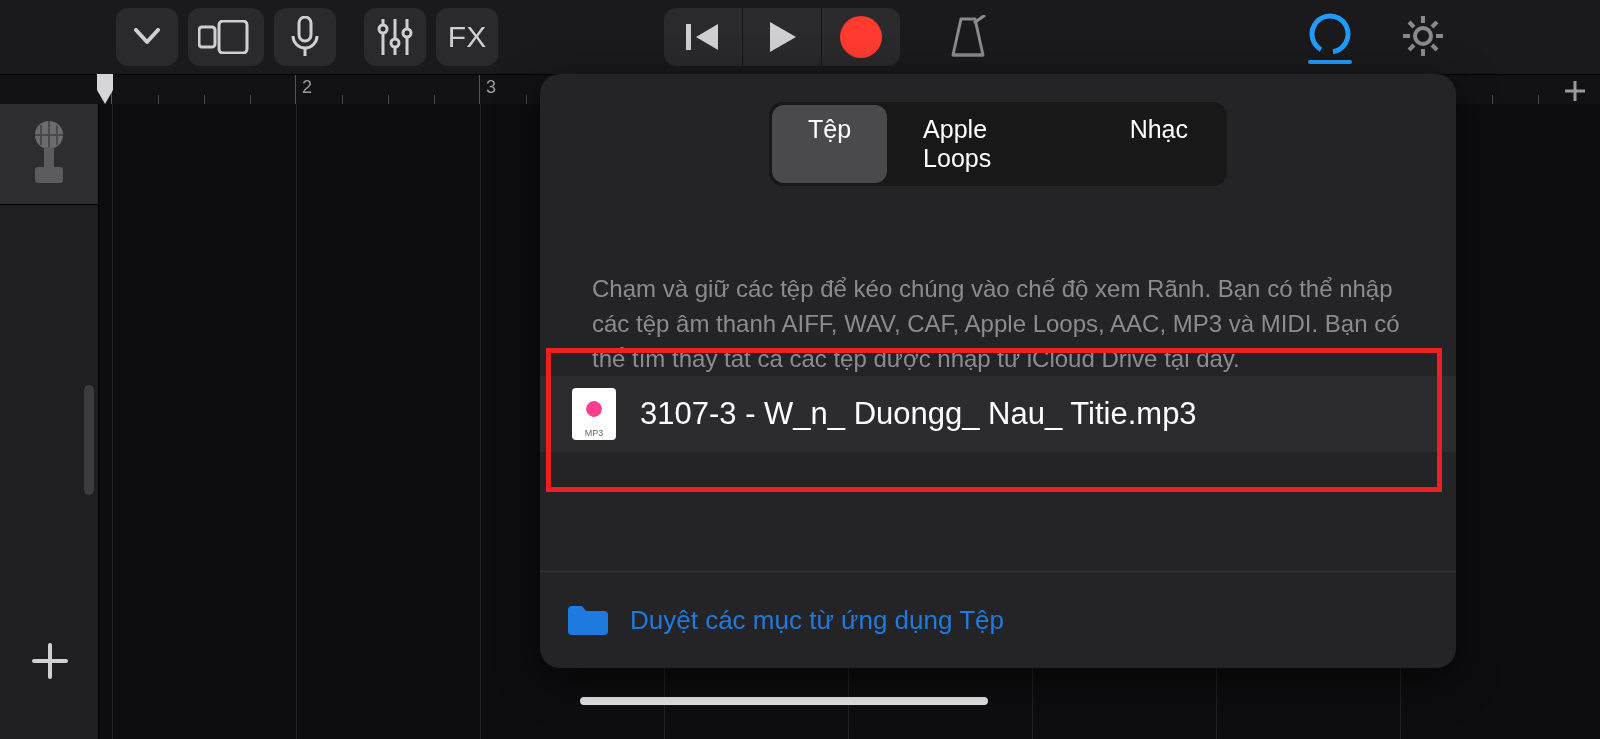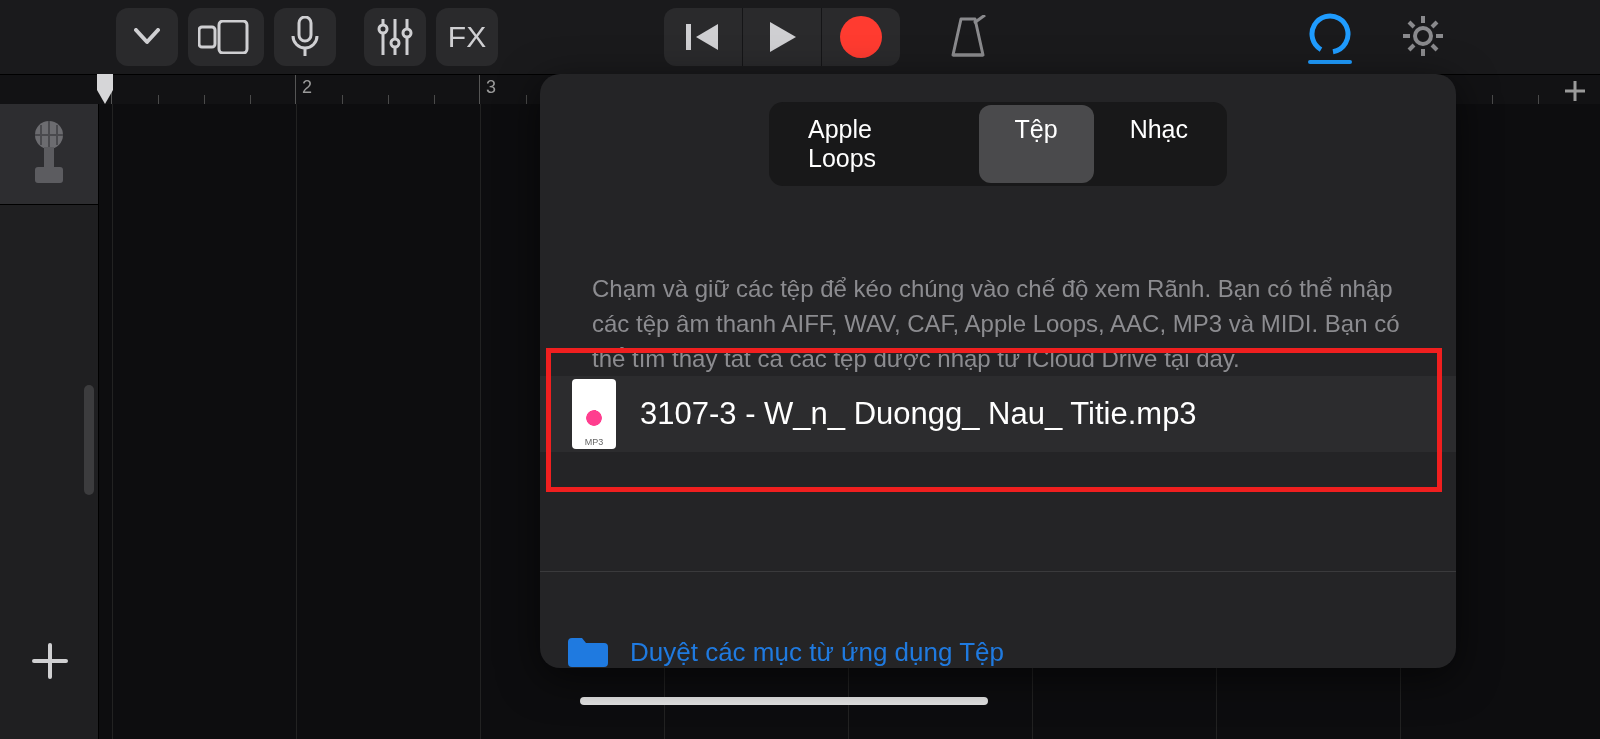--- a/index.html
+++ b/index.html
@@ -38,26 +38,26 @@
 .seg-item{padding:10px 36px;border-radius:12px;font-size:25px;color:#fff;}
 .seg-item.sel{background:#4a4a4c;}
 .search-wrap{position:absolute;left:14px;right:14px;top:108px;height:62px;background:#181819;border-radius:16px;display:flex;align-items:center;padding:0 18px;gap:14px;}
 .search-wrap svg{flex:none;}
 .search-wrap input{flex:1;background:transparent;border:0;outline:0;color:#ccc;font-size:27px;}
 .search-wrap input::placeholder{color:#777;}
 .hint{position:absolute;left:52px;right:36px;top:198px;font-size:24px;color:#8c8c90;line-height:1.45;}
 
 .hi-box{position:absolute;left:6px;right:14px;top:274px;height:134px;border:5px solid #f01f1f;pointer-events:none;}
 .file-row{position:absolute;left:0;right:0;top:302px;height:76px;background:#2c2c2e;display:flex;align-items:center;padding-left:32px;gap:24px;}
-.file-ico{width:44px;height:70px;background:#fff;border-radius:4px;position:relative;display:flex;flex-direction:column;align-items:center;justify-content:flex-end;}
+.file-ico{width:44px;height:52px;background:#fff;border-radius:4px;position:relative;display:flex;flex-direction:column;align-items:center;justify-content:flex-end;}
 .file-ico .note{width:22px;height:22px;border-radius:50%;background:radial-gradient(circle,#ff3e8f 0%,#ff3e8f 48%,transparent 52%);position:relative;top:-8px;}
 .file-ico .note::after{content:"";position:absolute;left:11px;top:3px;width:2px;height:12px;background:#ff3e8f;}
 .file-ico .ext{font-size:9px;color:#666;margin-bottom:2px;}
 .file-name{font-size:31px;color:#fff;}
-.panel-footer{position:absolute;left:0;right:0;bottom:0;height:96px;border-top:1px solid #3a3a3c;display:flex;align-items:flex-end;padding-left:26px;gap:22px;}
+.panel-footer{position:absolute;left:0;right:0;bottom:0;height:96px;border-top:1px solid #3a3a3c;display:flex;align-items:center;padding-left:26px;gap:22px;}
 .folder-ico{width:42px;height:32px;}
 .browse-link{font-size:26px;color:#1f7ae0;}
 
 .rec-dot{width:42px;height:42px;border-radius:50%;background:#ff3b30;}
 </style>
 </head>
 <body>
 
 <div class="toolbar">
   <div class="tool-group grp-left">
@@ -220,22 +220,22 @@
 <div class="add-btn">
   <svg width="40" height="40" viewBox="0 0 40 40">
     <line x1="20" y1="4" x2="20" y2="36" stroke="#d0d0d2" stroke-width="4" stroke-linecap="round"></line>
     <line x1="4" y1="20" x2="36" y2="20" stroke="#d0d0d2" stroke-width="4" stroke-linecap="round"></line>
   </svg>
 </div>
 <div class="home-ind"></div>
 
 <div class="panel">
   <div class="seg">
+    <div class="seg-item sel">Tệp</div>
     <div class="seg-item">Apple Loops</div>
-    <div class="seg-item sel">Tệp</div>
     <div class="seg-item">Nhạc</div>
   </div>
 
 
   <div class="hint">Chạm và giữ các tệp để kéo chúng vào chế độ xem Rãnh. Bạn có thể nhập các tệp âm thanh AIFF, WAV, CAF, Apple Loops, AAC, MP3 và MIDI. Bạn có thể tìm thấy tất cả các tệp được nhập từ iCloud Drive tại đây.</div>
 
   <div class="file-row">
     <div class="file-ico">
       <div class="note"></div>
       <div class="ext">MP3</div>

